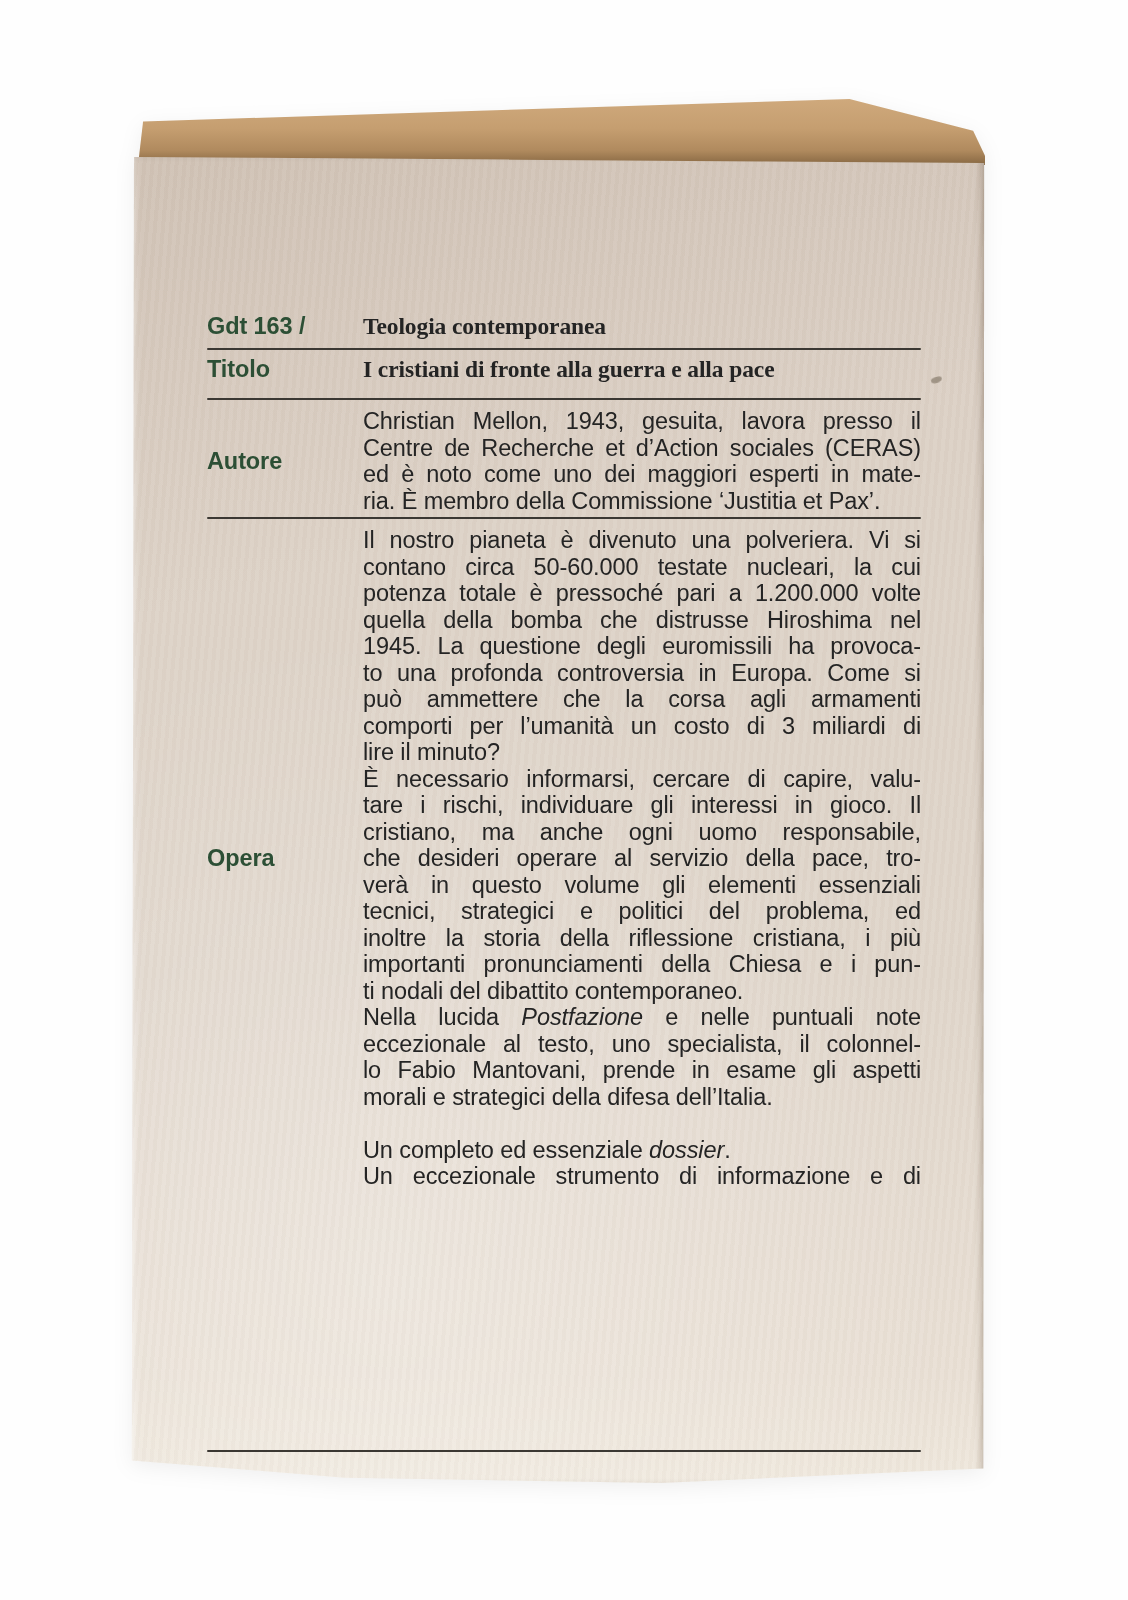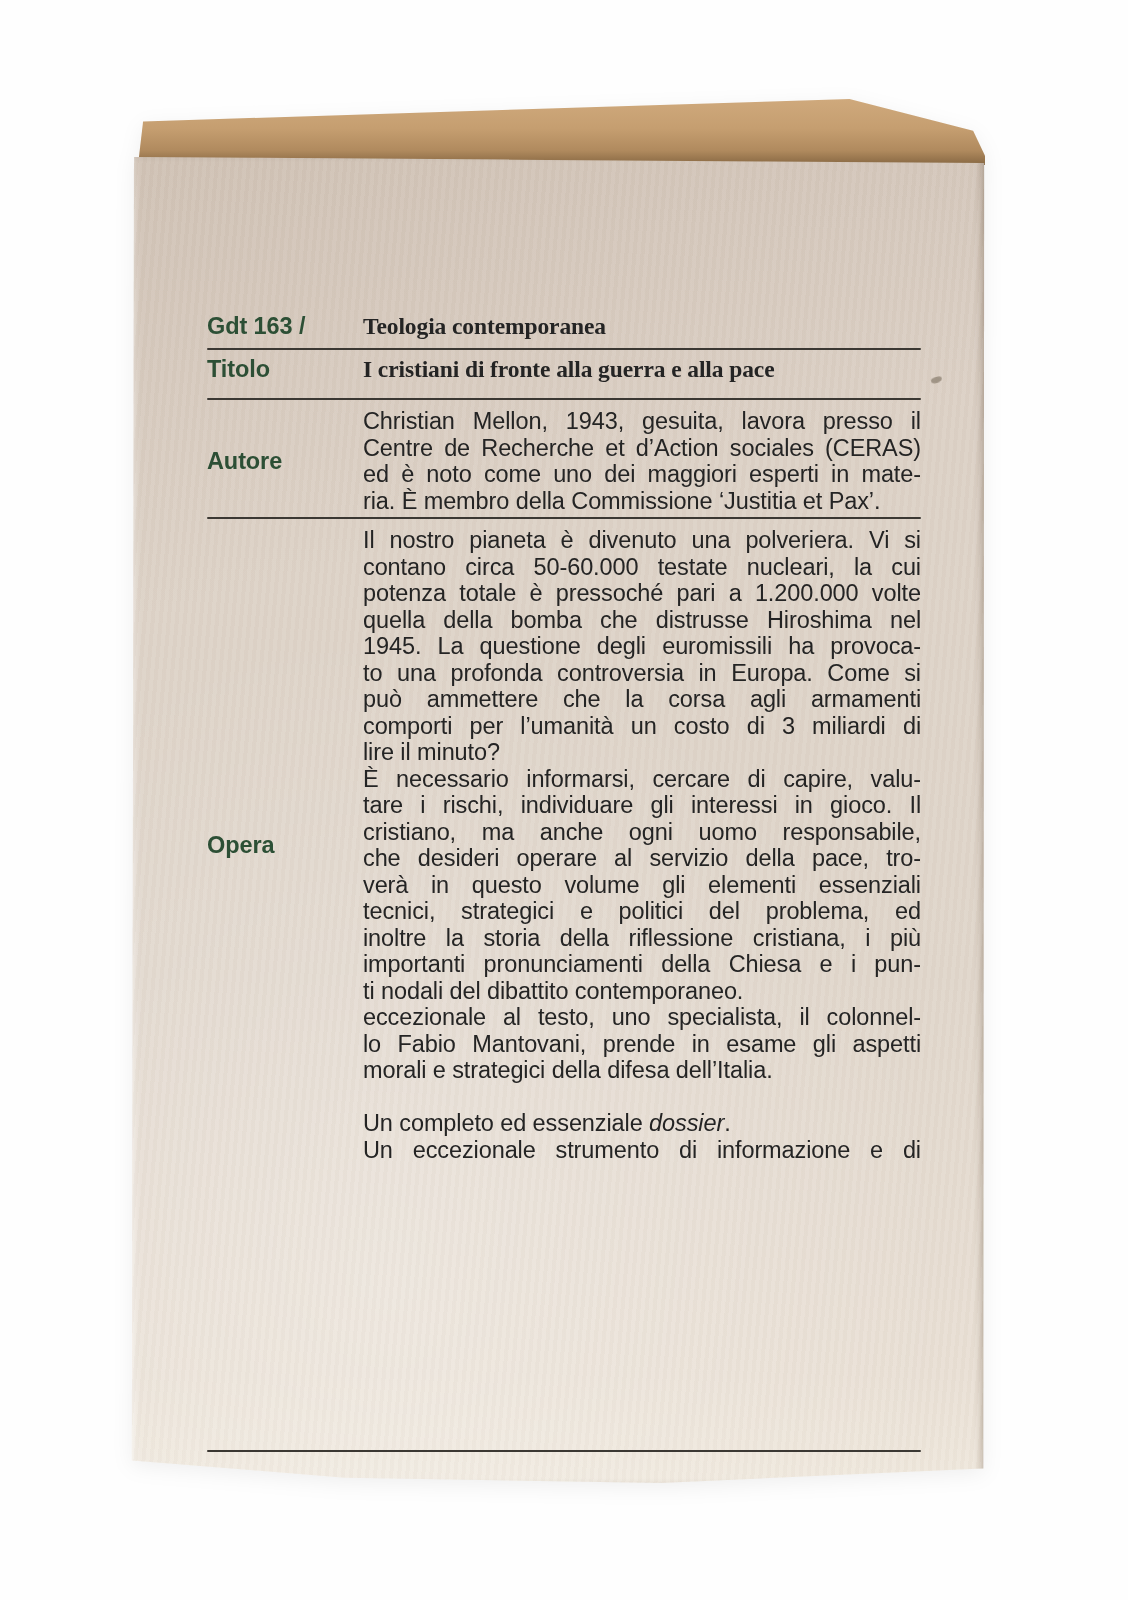--- a/index.html
+++ b/index.html
@@ -110,20 +110,21 @@
               <div class="tline">tare i rischi, individuare gli interessi in gioco. Il</div>
               <div class="tline">cristiano, ma anche ogni uomo responsabile,</div>
               <div class="tline">che desideri operare al servizio della pace, tro-</div>
               <div class="tline">verà in questo volume gli elementi essenziali</div>
               <div class="tline">tecnici, strategici e politici del problema, ed</div>
               <div class="tline">inoltre la storia della riflessione cristiana, i più</div>
               <div class="tline">importanti pronunciamenti della Chiesa e i pun-</div>
               <div class="tline nj">ti nodali del dibattito contemporaneo.</div>
             </div>
             <div class="tblock">
+              <div class="tline">Nella lucida <i>Postfazione</i> e nelle puntuali note</div>
               <div class="tline">eccezionale al testo, uno specialista, il colonnel-</div>
               <div class="tline">lo Fabio Mantovani, prende in esame gli aspetti</div>
               <div class="tline nj">morali e strategici della difesa dell’Italia.</div>
             </div>
             <div class="tblock gap">
               <div class="tline nj">Un completo ed essenziale <i>dossier</i>.</div>
             </div>
             <div class="tblock">
               <div class="tline">Un eccezionale strumento di informazione e di</div>
             </div>

